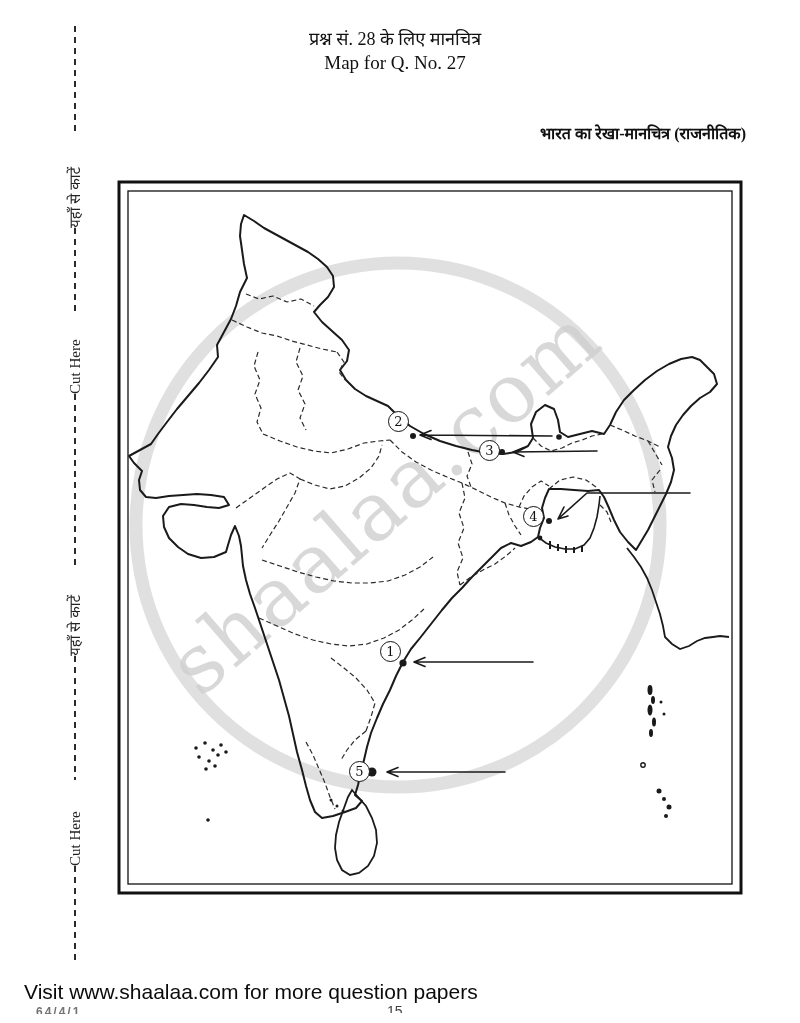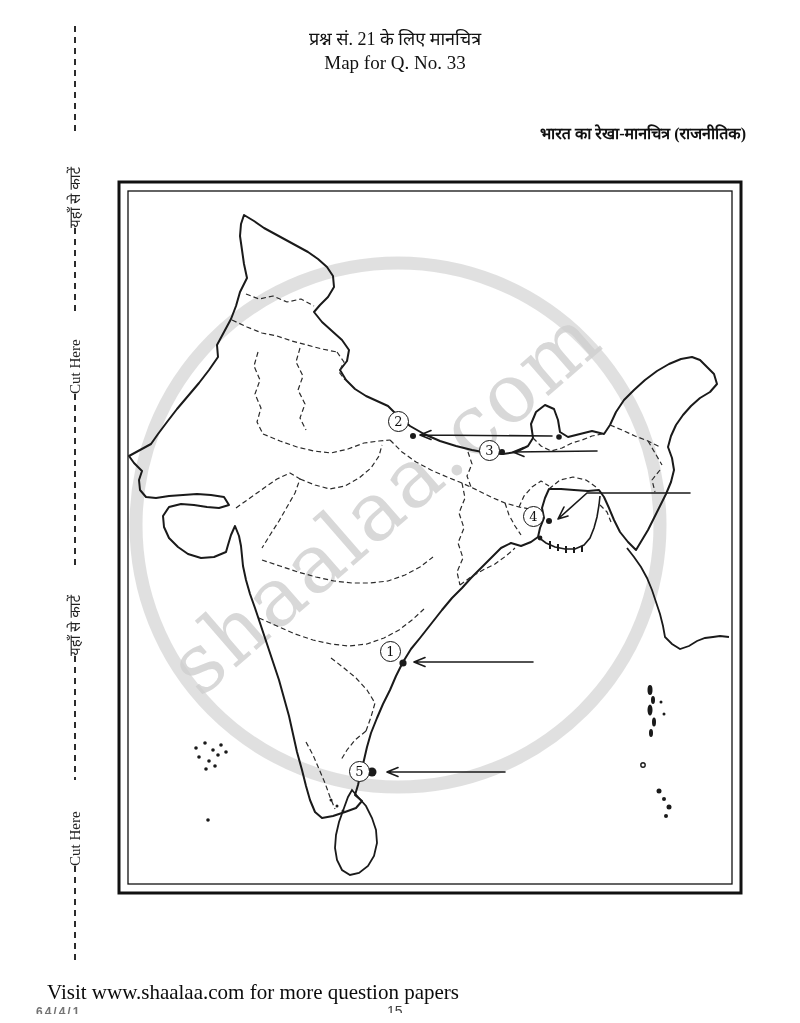--- a/index.html
+++ b/index.html
@@ -22,34 +22,34 @@
   .dashseg{width:2px;background:repeating-linear-gradient(to bottom,#2b2b2b 0 6px,transparent 6px 11px);}
   .cutlabel{writing-mode:vertical-rl;transform:rotate(180deg);font-size:15px;color:#222;
             font-family:"Liberation Serif",serif;white-space:nowrap;display:flex;align-items:center;}
 
   
   .marker{width:19px;height:19px;border:1.7px solid #151515;border-radius:50%;
           display:flex;align-items:center;justify-content:center;
           font-size:13px;font-family:"DejaVu Serif",serif;background:#fff;color:#111;line-height:1;}
 
   
-  .visit{left:24px;top:980px;font-family:Liberation Serif, serif;font-size:21px;color:#0b0b0b;margin-left:23px;}
+  .visit{left:24px;top:980px;font-family:Liberation Sans, sans-serif;font-size:21px;color:#0b0b0b;}
   .papercode{left:36px;top:1006px;height:8px;overflow:hidden;font-family:"Liberation Sans",sans-serif;
              font-size:12px;font-weight:bold;letter-spacing:2px;color:#737373;line-height:12px;}
   .pagenum{left:387px;top:1004px;height:9px;overflow:hidden;font-family:"Liberation Sans",sans-serif;
            font-size:14px;font-weight:normal;color:#404040;line-height:14px;}
 
   svg text.wm{font-family:"DejaVu Serif",serif;}
 </style>
 </head>
 <body>
 
 <div class="abs hdr">
-  <div class="hi">प्रश्न सं. 21 के लिए मानचित्र</div>
-  <div class="en">Map for Q. No. 33</div>
+  <div class="hi">प्रश्न सं. 28 के लिए मानचित्र</div>
+  <div class="en">Map for Q. No. 27</div>
 </div>
 
 <div class="abs map-titles">
   <div class="hi">भारत का रेखा-मानचित्र (राजनीतिक)</div>
 </div>
 
 <div class="abs cutstrip">
   <div class="dashseg" style="height:106px"></div>
   <div class="cutlabel" style="height:96px">यहाँ से काटें</div>
   <div class="dashseg" style="height:86px"></div>

